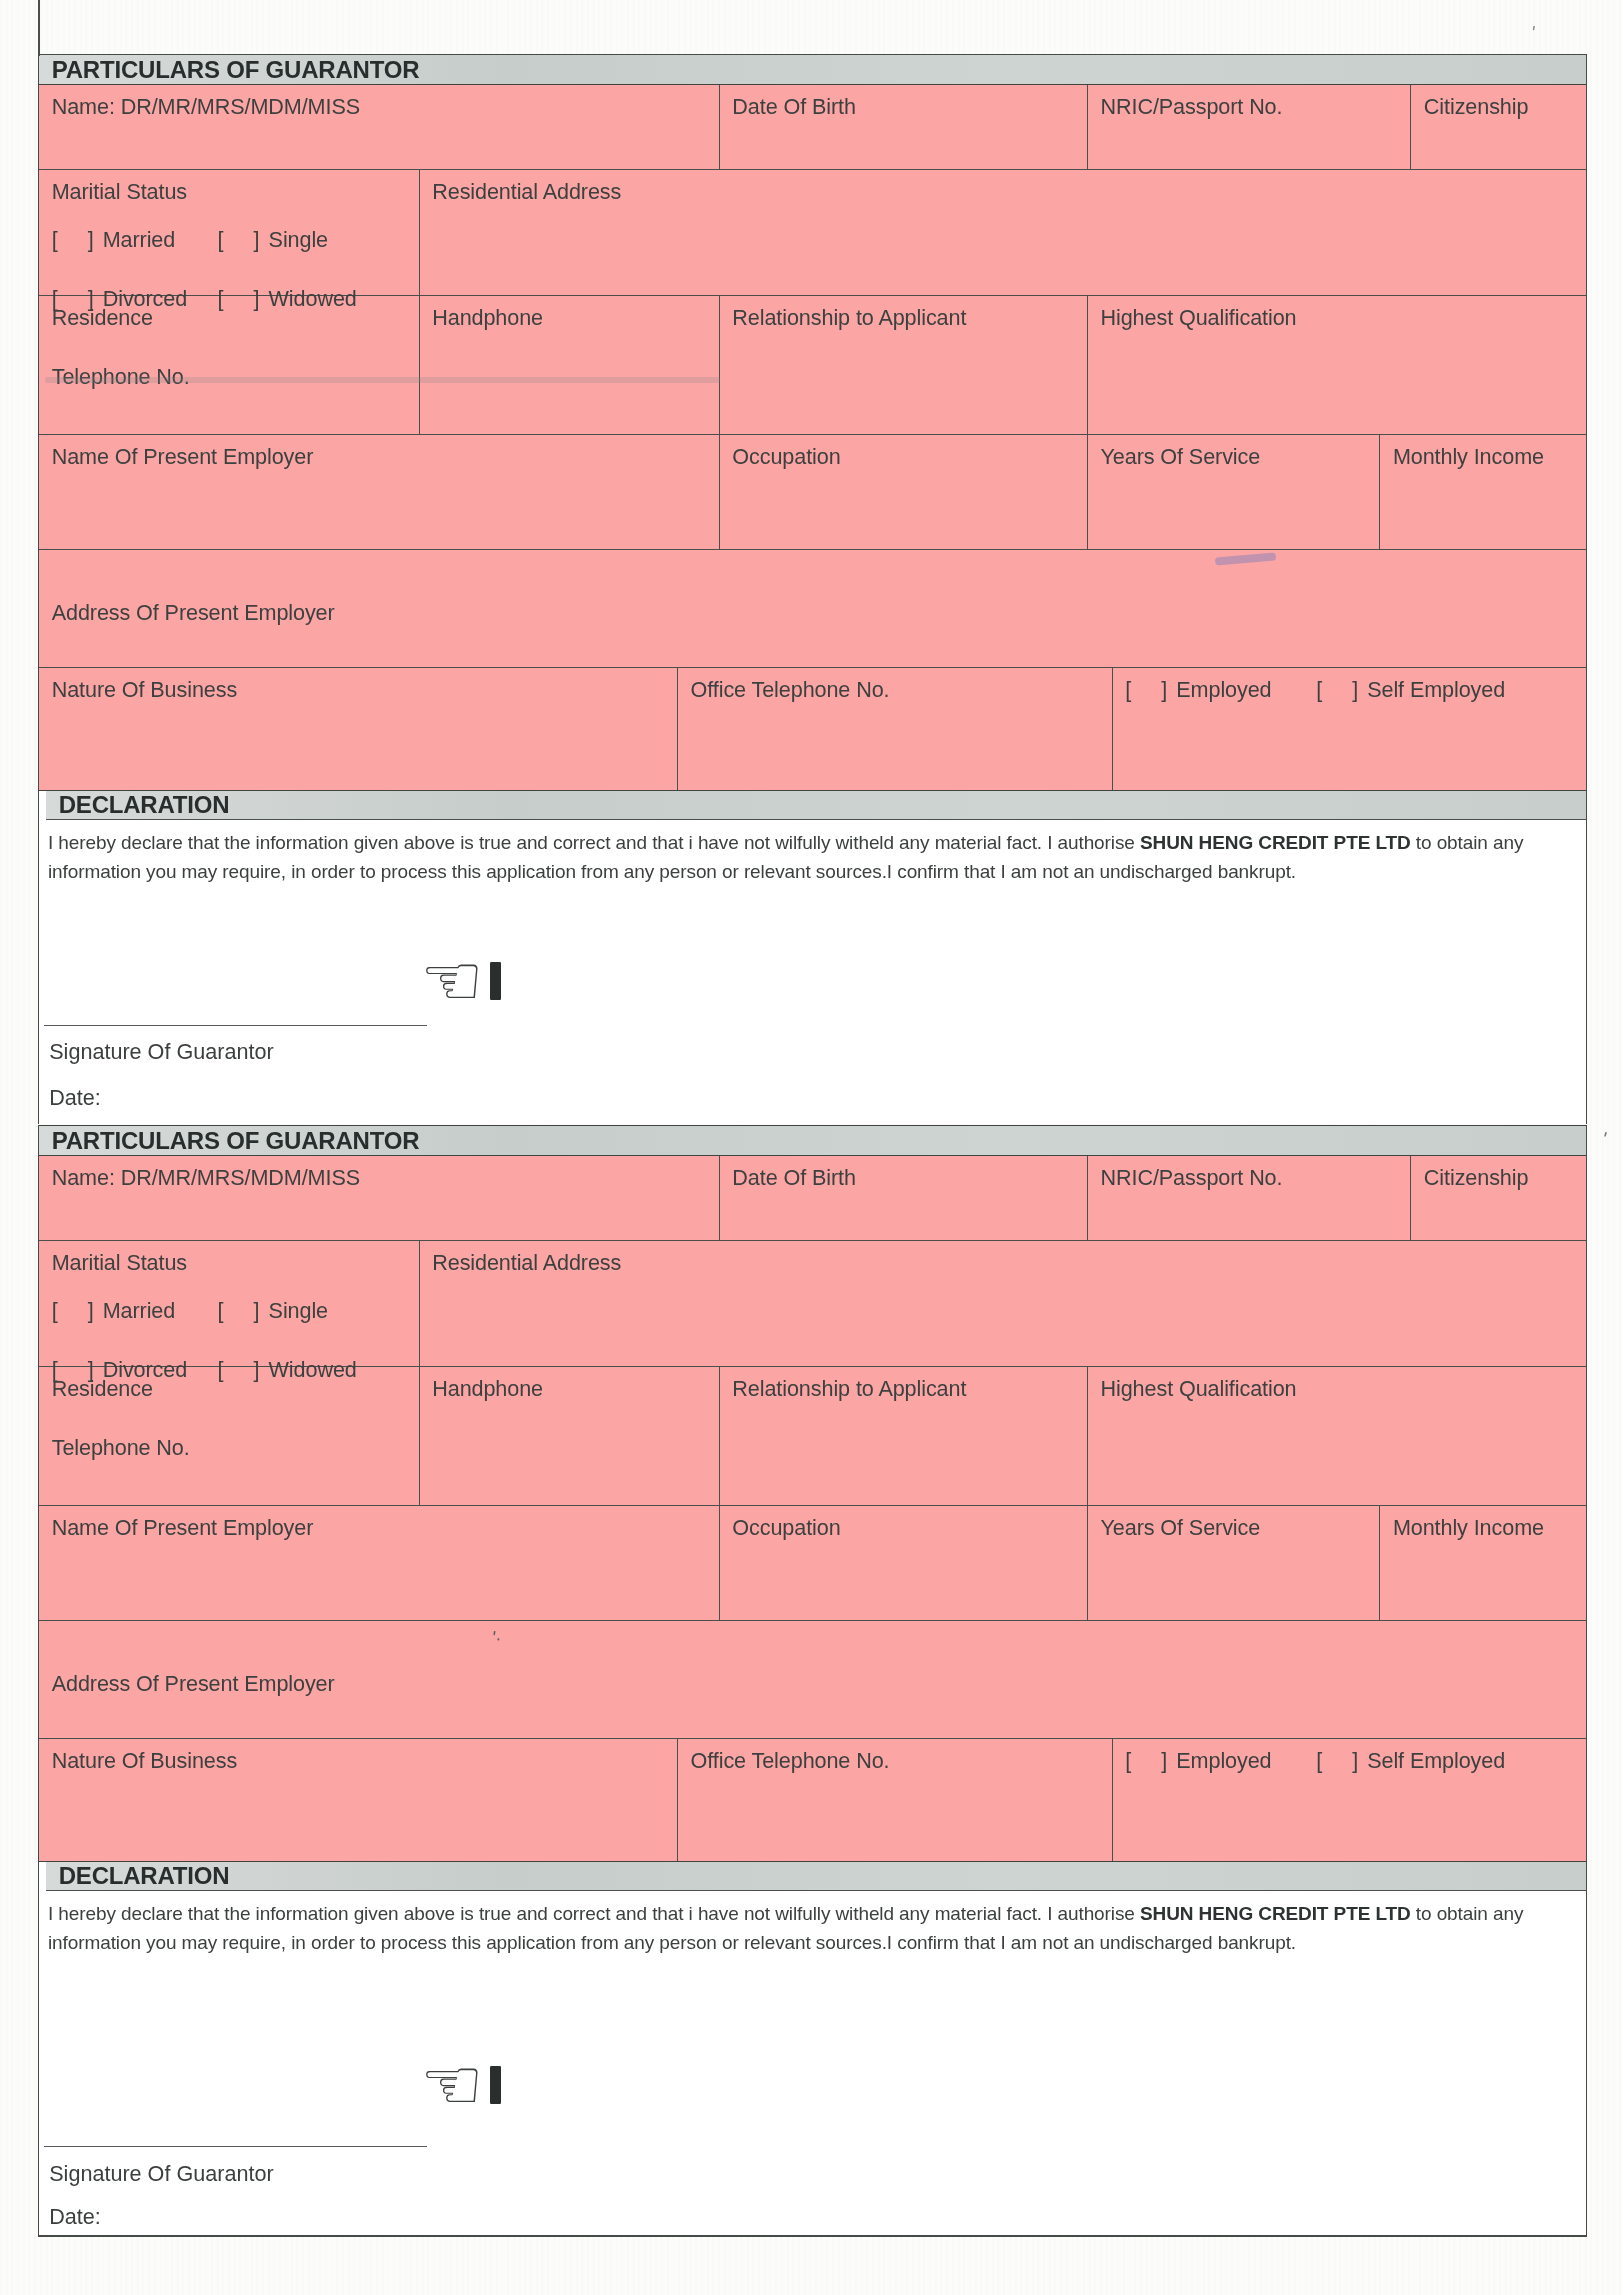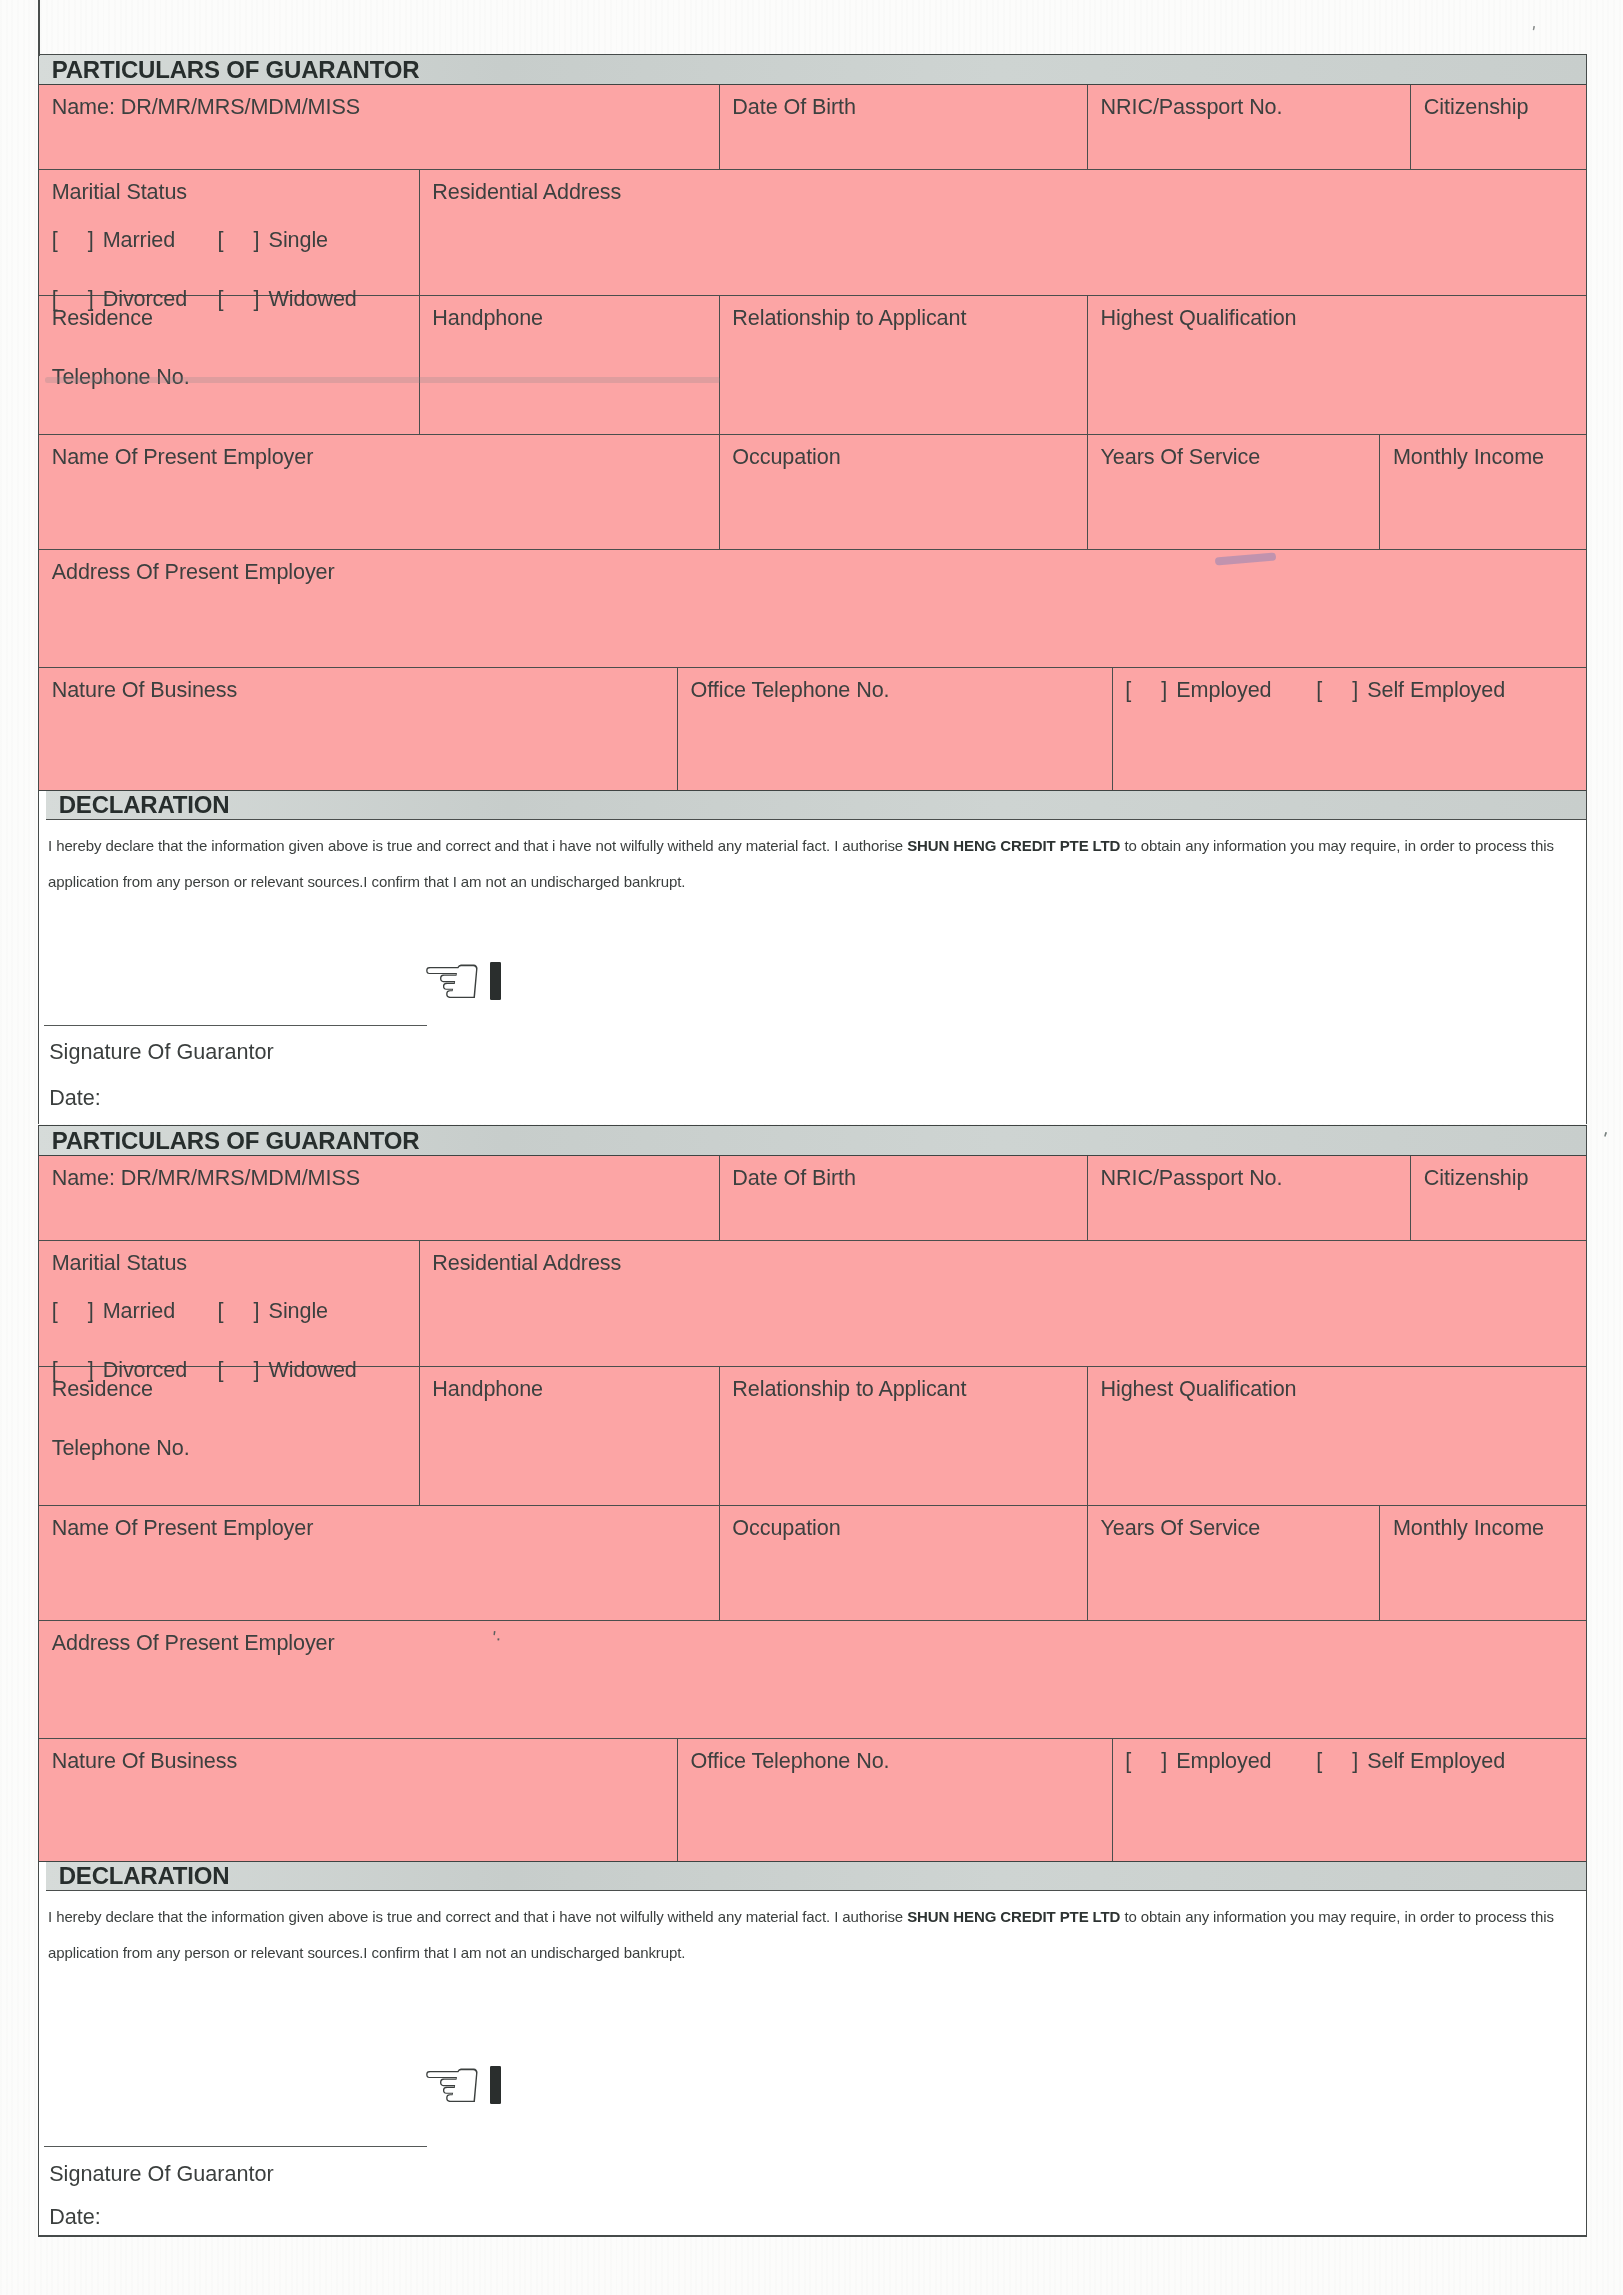--- a/index.html
+++ b/index.html
@@ -28,21 +28,21 @@
     height:30px; display:flex; align-items:center;
     padding-left:12.7px;
     background:linear-gradient(90deg,#d6dbd9 0%,#c7cdcb 30%,#ced4d2 62%,#c8cecc 100%);
     border-bottom:1.9px solid #3f4443;
     font-size:24px; font-weight:bold; letter-spacing:-0.2px; color:#272e2d;
   }
   .decl-bar { border-bottom:1.3px solid #4a4e4d; height:29px;margin-left:7px; }
 
   .row { display:flex; border-bottom:1.3px solid #4a4e4d; background:#fca5a5; }
   .r1 { height:85px; } .r2 { height:126px; } .r3 { height:139px; }
-  .r4 { height:115px; } .r5 { height:118px; }
+  .r4 { height:115px; } .r5 { height:118px;align-items:center; }
   .r6 { height:123px; border-bottom:1.9px solid #3f4443;justify-content:space-between; }
 
   .cell {
     position:relative; border-right:1.3px solid #4a4e4d;
     padding:9px 6.4px 0 12.7px; font-size:21.6px; letter-spacing:-0.1px;
   }
   .cell.last { border-right:none; flex:1 1 auto; }
   .w-name   { flex:0 0 44.0%; }
   .w-dob    { flex:0 0 23.8%; }
   .w-nric   { flex:0 0 20.9%; }
@@ -62,21 +62,21 @@
   .cb-item.col { width:160px; }
   .cb-item.col-wide { width:185px; }
   .cb { white-space:pre; margin-right:9px; letter-spacing:0; }
   .cb-inline-row { white-space:nowrap; }
 
   .decl-body { position:relative; background:#fff; }
   .decl-body.s1 { height:304px; }
   .decl-body.s2 { height:344px; }
   .decl-text {
     position:absolute; top:7.6px; left:9px; right:27px;
-    font-size:15px; line-height:36px; letter-spacing:-0.1px; color:#3b3f3e;
+    font-size:19px; line-height:29px; letter-spacing:-0.1px; color:#3b3f3e;
   }
   .company { font-weight:bold; color:#2d3332; }
 
   .hand {
     position:absolute; left:381px; width:83px; height:76px;
     font-family:"DejaVu Sans",sans-serif; font-size:71px; line-height:71px;
     color:#31
 3736;
   }
   .decl-body.s1 .hand { top:125px; }

